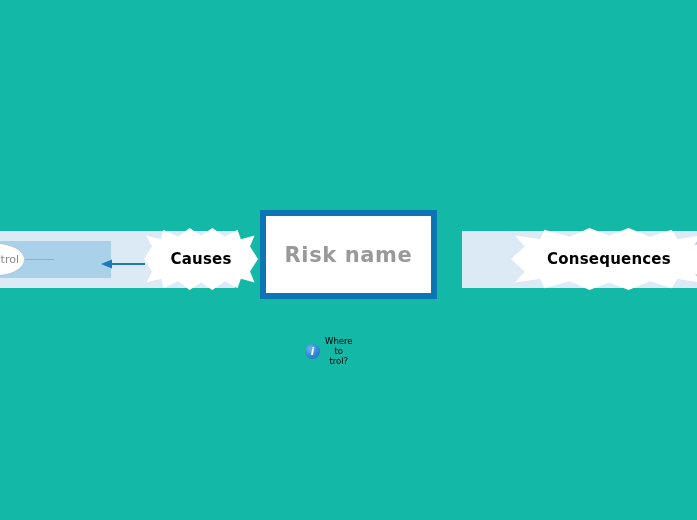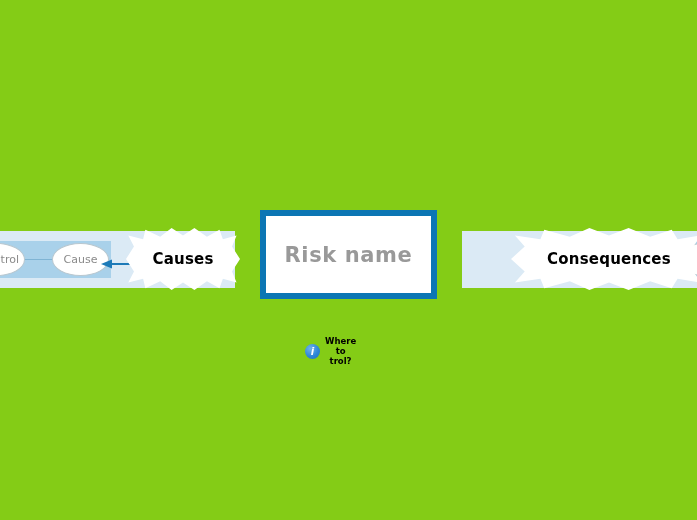--- a/index.html
+++ b/index.html
@@ -9,21 +9,21 @@
     background: #ffffff;
   }
   body {
     font-family: "DejaVu Sans", "Liberation Sans", sans-serif;
   }
 
   #canvas {
     position: relative;
     width: 697px;
     height: 520px;
-    background: #84cc16;
+    background: #14b8a6;
     overflow: hidden;
   }
 
   
   .band-outer {
     position: absolute;
     top: 231px;
     height: 57px;
     background: #dbeaf5;
   }
@@ -77,21 +77,21 @@
       97% 12%, 93% 30%, 100% 50%, 93% 70%, 97% 88%, 85% 82%,
       82% 97%, 71% 86%, 60% 100%, 50% 88%, 40% 100%, 30% 86%,
       17% 97%, 15% 82%, 2% 88%, 7% 70%);
     clip-path: polygon(
       0% 50%,  7% 30%, 2% 12%, 15% 18%, 17% 3%, 30% 14%,
       40% 0%,  50% 12%, 60% 0%, 71% 14%, 82% 3%, 85% 18%,
       97% 12%, 93% 30%, 100% 50%, 93% 70%, 97% 88%, 85% 82%,
       82% 97%, 71% 86%, 60% 100%, 50% 88%, 40% 100%, 30% 86%,
       17% 97%, 15% 82%, 2% 88%, 7% 70%);
   }
-  #burst-causes       { left: 126px; }
+  #burst-causes       { left: 144px; }
   #burst-consequences { left: 463px; width: 196px; margin-left: 48px; }
 
   .burst-label {
     font-size: 15px;
     font-weight: bold;
     color: #000000;
     white-space: nowrap;
     letter-spacing: 0.2px;
   }
 
@@ -154,21 +154,21 @@
     font-weight: bold;
     font-style: italic;
     display: flex;
     align-items: center;
     justify-content: center;
     flex: none;
     line-height: 1;
   }
   #where-to-next-text {
     font-size: 8.5px;
-    font-weight: bold;
+    font-weight: normal;
     color: #000000;
     text-align: center;
     line-height: 1.15;
   }
   #where-to-next-text span { display: block; }
 </style>
 </head>
 <body>
 
 <div id="canvas">
@@ -178,23 +178,20 @@
 
   <div class="band-outer right"></div>
   <div class="band-inner right"></div>
 
   <div class="connector" id="connector-left"></div>
 
   <div class="ellipse" id="node-control">
     <span class="ellipse-label">trol</span>
   </div>
 
-  <div class="ellipse" id="node-cause">
-    <span class="ellipse-label">Cause</span>
-  </div>
 
   <div class="ellipse" id="node-consequence">
     <span class="ellipse-label">C</span>
   </div>
 
   <div class="arrow" id="arrow-causes">
     <svg width="44" height="10" viewBox="0 0 44 10">
       <line x1="44" y1="5" x2="10" y2="5" stroke="#1c7ab8" stroke-width="2"></line>
       <polygon points="0,5 11,0.5 11,9.5" fill="#1c7ab8"></polygon>
     </svg>

